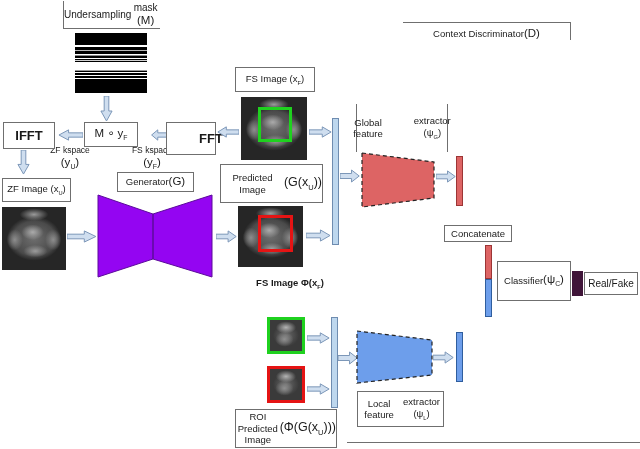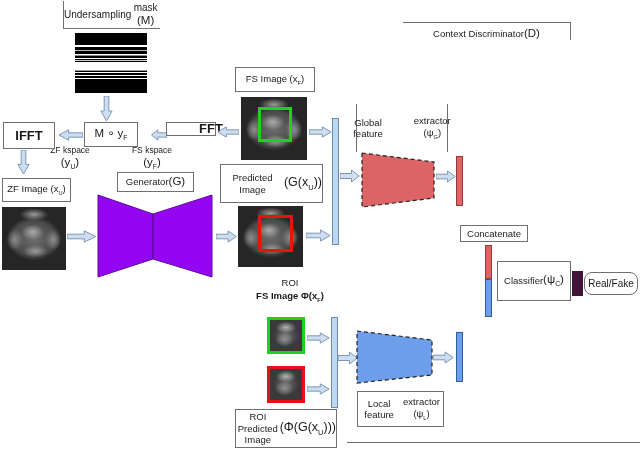--- a/index.html
+++ b/index.html
@@ -88,21 +88,21 @@
         <polygon points="4.5,0 4.5,15 1,15 7,25 13,15 9.5,15 9.5,0"></polygon>
       </svg>
     </span>
 
   <div class="box" style="left:3px;top:122px;width:52px;height:27px;font-size:13px;font-weight:bold;">
     <div>IFFT</div>
   </div>
   <div class="box" style="left:84px;top:122px;width:54px;height:25px;">
     <div class="math"><span>M ∘ y</span><sub>F</sub><span></span></div>
   </div>
-  <div class="box" style="left:166px;top:122px;width:50px;height:14px;font-size:13px;font-weight:bold;padding-left:40px;">
+  <div class="box" style="left:166px;top:122px;width:50px;height:33px;font-size:13px;font-weight:bold;padding-left:40px;">
     <div>FFT</div>
   </div>
 
   <div class="box" style="left:2px;top:178px;width:69px;height:24px;">
     <div><span>ZF Image (x</span><sub>U</sub><span>)</span></div>
   </div>
   <div class="mri" style="left:2px;top:207px;width:64px;height:63px;"></div>
 
   <div class="box" style="left:117px;top:172px;width:77px;height:20px;flex-direction:row;">
     <span>Generator </span>
@@ -175,38 +175,37 @@
         <polygon points="2,2 74,11 74,47 2,56"></polygon>
       </svg>
   </div>
   <span class="arrow" style="left:436px;top:170px;width:20px;height:13px;">
       <svg viewBox="0 0 26 14" preserveAspectRatio="none">
         <polygon points="0,4.5 15,4.5 15,1 25,7 15,13 15,9.5 0,9.5"></polygon>
       </svg>
     </span>
   <div class="vbar" style="left:456px;top:156px;width:7px;height:50px;background:var(--global_red);border:1px solid var(--global_red_border);"></div>
 
-  <div class="box" style="left:460px;top:225px;width:68px;height:17px;">
+  <div class="box" style="left:444px;top:225px;width:68px;height:17px;">
     <div>Concatenate</div>
   </div>
   <div class="vbar" style="left:485px;top:245px;width:7px;height:72px;">
     <div style="width:100%;height:34px;background:var(--global_red);border:1px solid var(--global_red_border);box-sizing:border-box;"></div>
     <div style="width:100%;height:38px;background:var(--local_blue);border:1px solid var(--local_blue_border);box-sizing:border-box;"></div>
   </div>
   <div class="box" style="left:497px;top:261px;width:74px;height:40px;">
     <div>Classifier</div>
     <div class="math"><span>(ψ</span><sub>C</sub><span>)</span></div>
   </div>
   <div class="vbar" style="left:572px;top:271px;width:11px;height:25px;background:var(--dark_maroon);"></div>
-  <div class="box" style="left:584px;top:272px;width:54px;height:23px;font-size:10px;border-radius:8px;">
+  <div class="box" style="left:584px;top:272px;width:54px;height:23px;font-size:10px;">
     <div>Real/Fake</div>
   </div>
 
   <div class="abs nob" style="left:240px;top:277px;width:100px;text-align:center;line-height:1.35;">
-    <div class="lab">ROI</div>
     <div class="lab" style="font-weight:bold;"><span>FS Image Φ(x</span><sub>F</sub><span>)</span></div>
   </div>
   <div class="abs" style="left:267px;top:317px;width:38px;height:37px;border:3px solid var(--roi_green);box-sizing:border-box;">
     <div class="mriSm"></div>
   </div>
   <div class="abs" style="left:267px;top:366px;width:38px;height:37px;border:3px solid var(--roi_red);box-sizing:border-box;">
     <div class="mriSm"></div>
   </div>
   <span class="arrow" style="left:307px;top:332px;width:23px;height:12px;">
       <svg viewBox="0 0 26 14" preserveAspectRatio="none">

